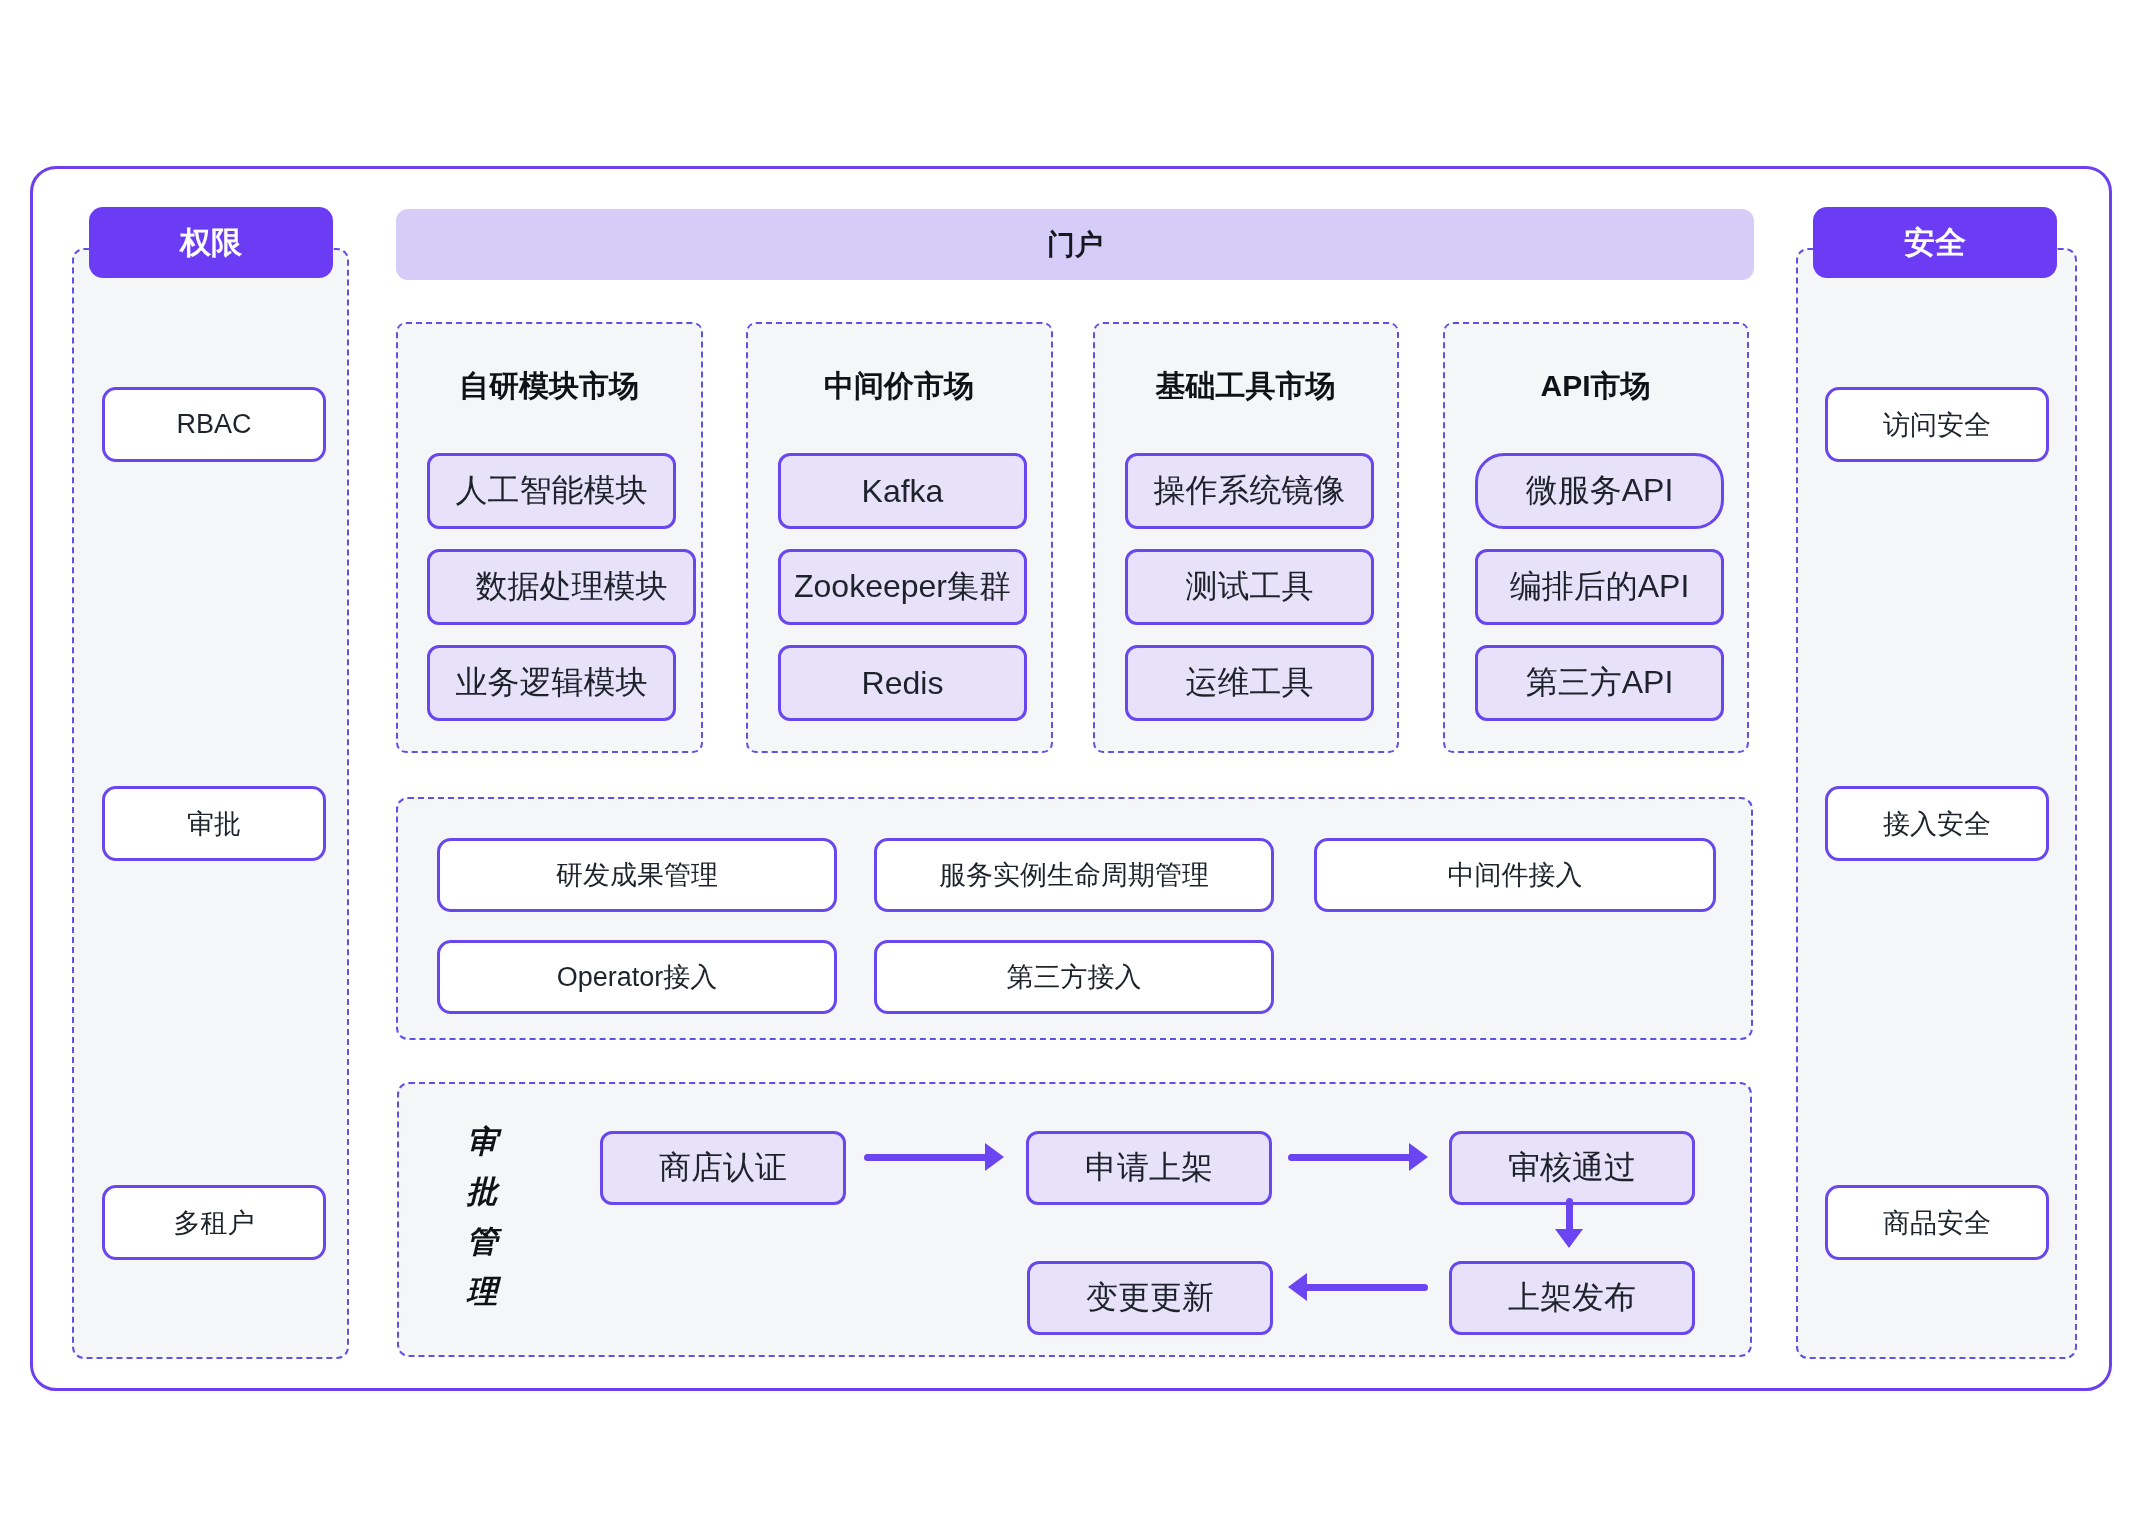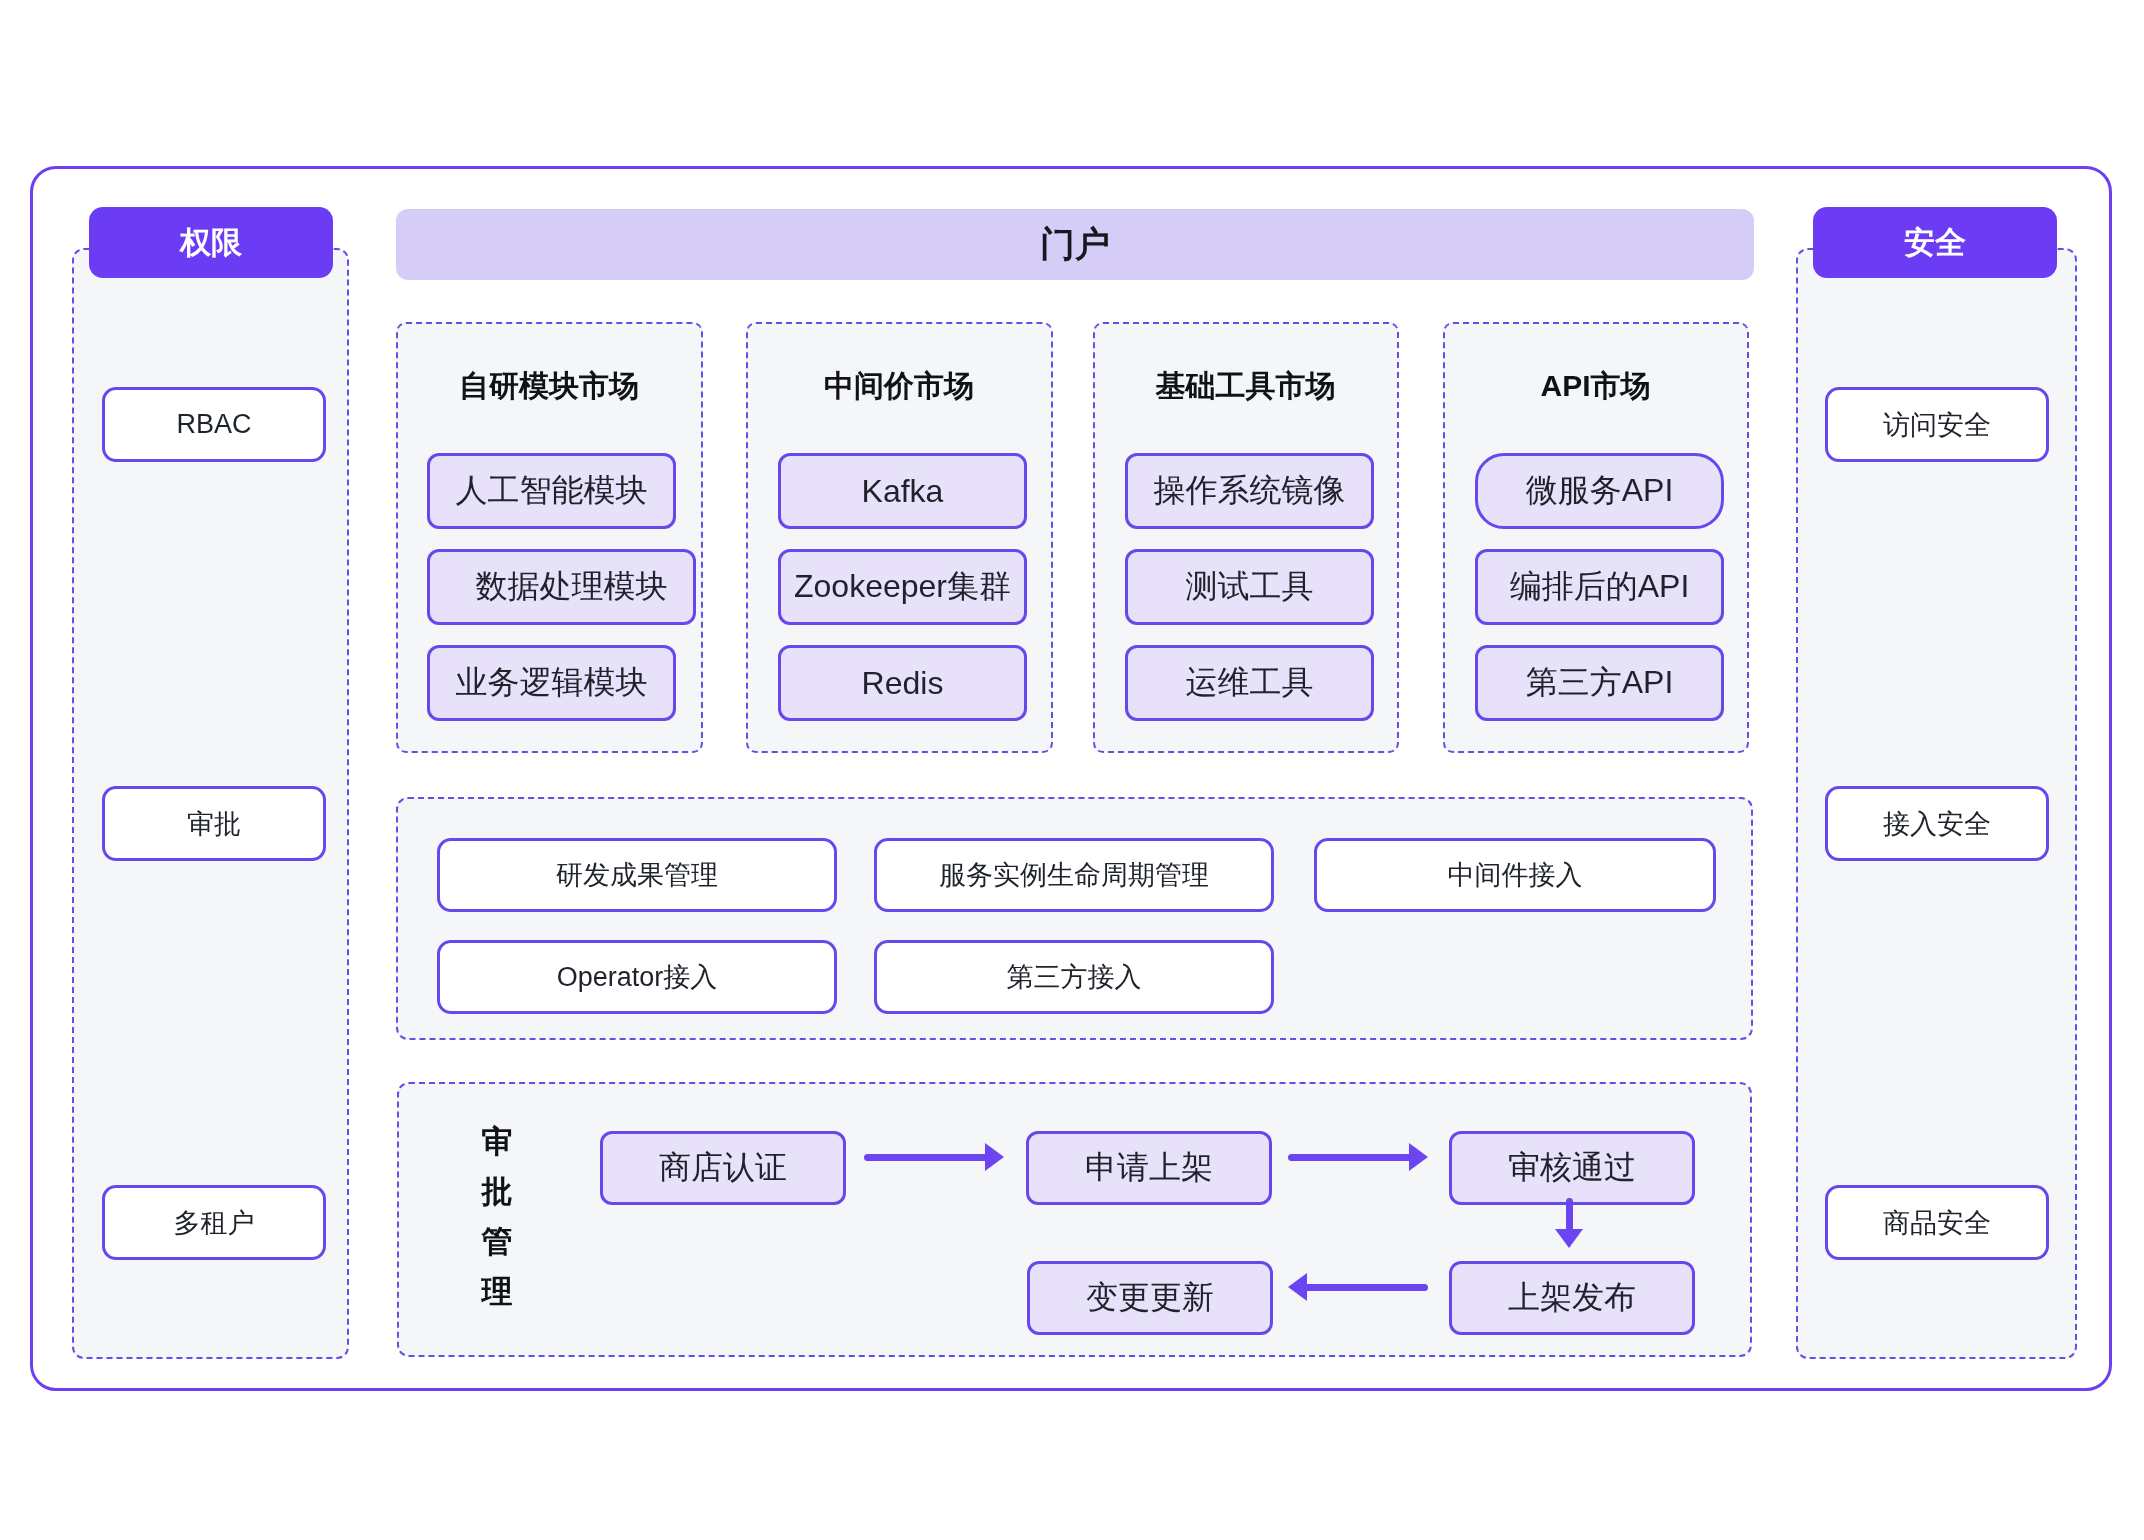--- a/index.html
+++ b/index.html
@@ -15,21 +15,21 @@
     background:#F5F6F8;border:2px dashed #6150E4;border-radius:12px;z-index:1;
   }
   .col-panel{
     background:#F5F6F8;border:2px dashed #6150E4;border-radius:10px;z-index:2;
   }
   .hdr{
     background:#6C3CF4;border-radius:14px;color:#ffffff;font-weight:700;font-size:31px;
     display:flex;align-items:center;justify-content:center;z-index:4;
   }
   .bar{
-    background:#D6CCF8;border-radius:12px;color:#15181E;font-weight:700;font-size:35px;
+    background:#D6CCF8;border-radius:12px;color:#15181E;font-weight:700;font-size:28px;
     display:flex;align-items:center;justify-content:center;z-index:2;
   }
   .box-white{
     background:#ffffff;border:3px solid #6847EC;border-radius:14px;color:#1E222B;font-size:27px;
     display:flex;align-items:center;justify-content:center;z-index:3;
   }
   .chip{
     background:#E7E1FA;border:3px solid #6847EC;border-radius:12px;color:#1E222B;font-size:32px;
     display:flex;align-items:center;justify-content:center;z-index:3;margin-top:8px;
   }
@@ -145,21 +145,21 @@
     <span>中间件接入</span>
     </div>
   <div class="abs box-white" style="left:437px;top:940px;width:394px;height:68px;">
     <span>Operator接入</span>
     </div>
   <div class="abs box-white" style="left:874px;top:940px;width:394px;height:68px;">
     <span>第三方接入</span>
     </div>
 
   <div class="abs panel" style="left:397px;top:1082px;width:1351px;height:271px;"></div>
-  <div class="abs vlabel" style="left:477px;top:1117px;width:40px;">
+  <div class="abs vlabel" style="left:462px;top:1117px;width:40px;font-style:italic;">
     <span>审批管理</span>
   </div>
 
   <div class="abs chip" style="left:600px;top:1123px;width:240px;height:68px;">
     <span>商店认证</span>
     </div>
   <div class="abs chip" style="left:1026px;top:1123px;width:240px;height:68px;">
     <span>申请上架</span>
     </div>
   <div class="abs chip" style="left:1449px;top:1123px;width:240px;height:68px;">

